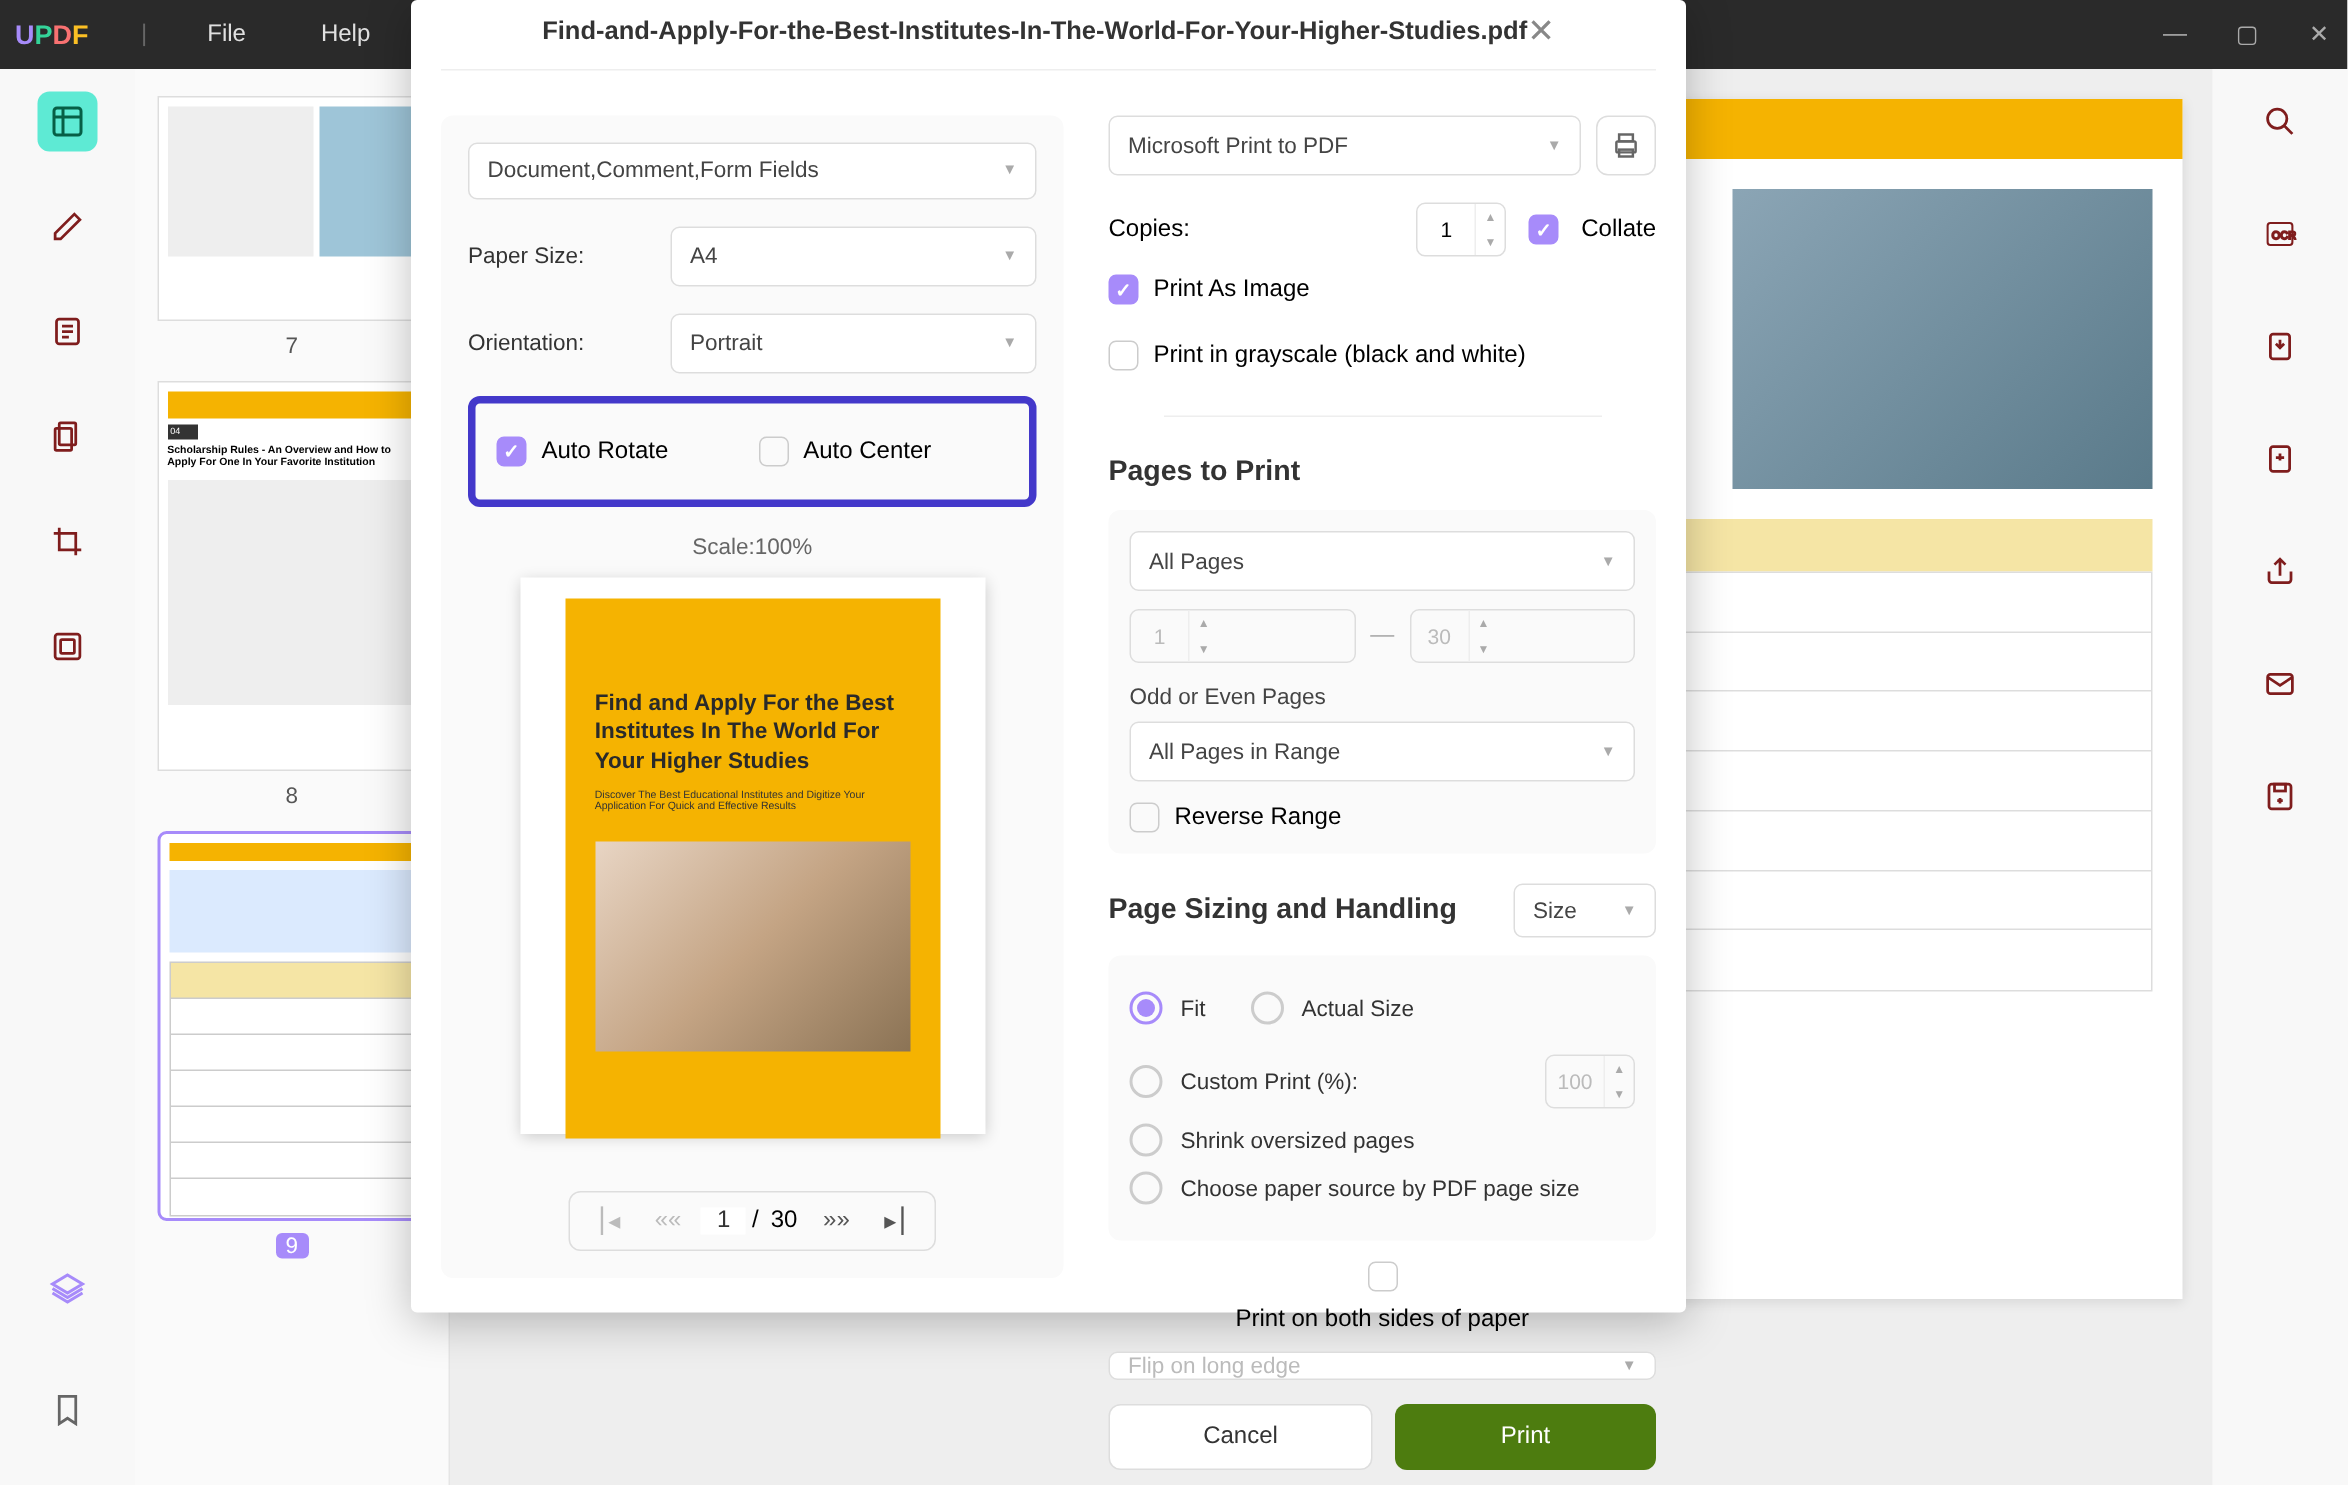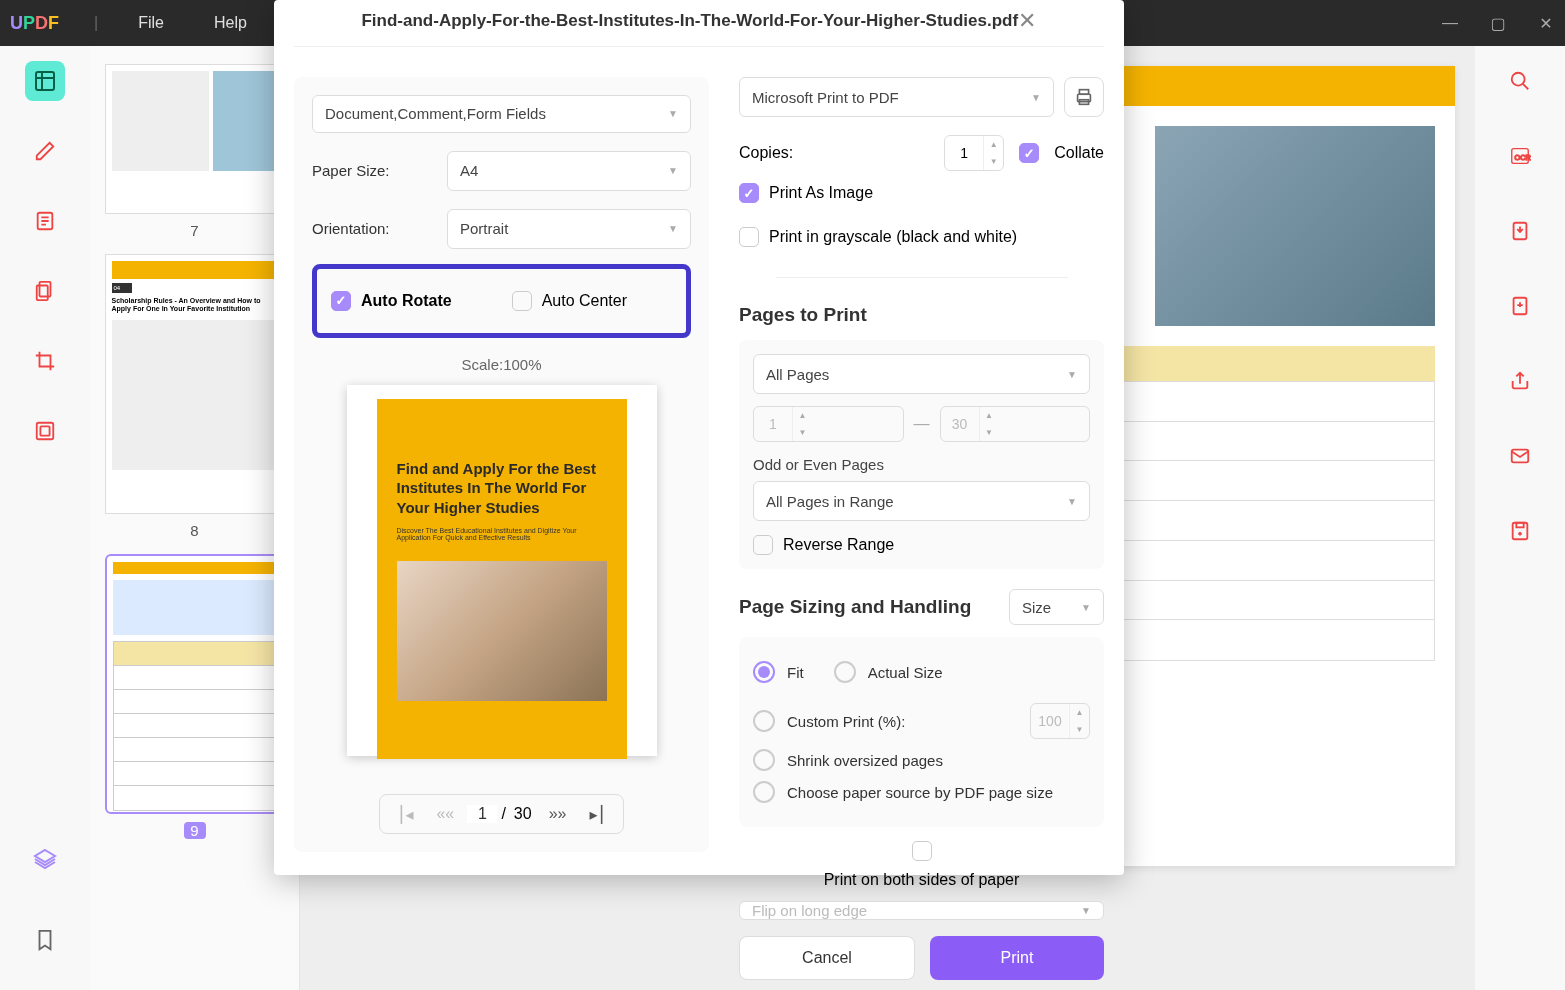--- a/index.html
+++ b/index.html
@@ -9,21 +9,21 @@
     .menubar { height: 46px; background: #2a2a2a; color: #e0e0e0; display: flex; align-items: center; padding: 0 10px; }
     .logo { font-weight: bold; font-size: 18px; margin-right: 20px; }
     .logo .u { color: #a78bfa; } .logo .p { color: #34d399; } .logo .d { color: #f87171; } .logo .f { color: #fbbf24; }
     .menu-sep { color: #666; margin: 0 15px; }
     .menu-item { margin: 0 25px; cursor: pointer; font-size: 16px; }
     .win-controls { margin-left: auto; display: flex; gap: 30px; color: #aaa; }
     .win-btn { width: 18px; height: 18px; cursor: pointer; display: flex; align-items: center; justify-content: center; }
 
     
     .left-tools { position: absolute; left: 0; top: 46px; width: 90px; height: calc(100% - 46px); background: #f8f8f8; display: flex; flex-direction: column; align-items: center; padding-top: 15px; gap: 30px; }
-    .tool-icon { width: 40px; height: 40px; display: flex; align-items: center; justify-content: center; color: #ef4444; border-radius: 8px; cursor: pointer; }
+    .tool-icon { width: 40px; height: 40px; display: flex; align-items: center; justify-content: center; color: #7f1d1d; border-radius: 8px; cursor: pointer; }
     .tool-icon.active { background: #5eead4; color: #065f46; }
     .tool-icon.bottom { margin-top: auto; margin-bottom: 20px; color: #a78bfa; }
 
     
     .thumb-panel { position: absolute; left: 90px; top: 46px; width: 210px; height: calc(100% - 46px); background: #fafafa; border-right: 1px solid #e5e5e5; overflow-y: auto; padding: 10px; }
     .thumb { width: 180px; margin: 8px auto; border: 1px solid #ddd; background: white; font-size: 7px; padding: 6px; }
     .thumb.active { border: 2px solid #a78bfa; border-radius: 6px; }
     .thumb-num { text-align: center; margin: 8px 0 15px; color: #555; font-size: 15px; }
     .thumb-num.active { background: #a78bfa; color: white; width: 22px; margin: 8px auto 15px; border-radius: 4px; }
 
@@ -96,21 +96,21 @@
     .radio.selected { border-color: #a78bfa; }
     .radio.selected::after { content: ""; width: 12px; height: 12px; background: #a78bfa; border-radius: 50%; }
 
     .sizing-box { background: #fafafa; border-radius: 8px; padding: 14px; margin-top: 12px; }
     .radio-row { display: flex; align-items: center; gap: 12px; margin: 10px 0; font-size: 15px; color: #333; }
     .radio-grid { display: flex; gap: 30px; }
 
     .action-row { display: flex; gap: 15px; margin-top: 16px; }
     .btn { flex: 1; height: 44px; border-radius: 8px; display: flex; align-items: center; justify-content: center; font-size: 16px; cursor: pointer; }
     .btn-cancel { background: white; border: 1px solid #ddd; color: #333; }
-    .btn-print { background: #8b5cf6; color: white; border: none; }
+    .btn-print { background: #4d7c0f; color: white; border: none; }
 
     .disabled-select { color: #bbb; }
 
     svg { display: block; }
   </style>
 </head>
 <body>
 
 <div class="menubar">
   <span class="logo"><span class="u">U</span><span class="p">P</span><span class="d">D</span><span class="f">F</span></span>
@@ -295,21 +295,21 @@
 
       <div class="field-row">
         <div class="field-label">Orientation:</div>
         <div class="select field-select">
           <span>Portrait</span>
           <span class="arrow">▼</span>
         </div>
       </div>
 
       <div class="highlight-box">
-        <div class="checkbox-row" style="margin:0;font-weight:bold;">
+        <div class="checkbox-row" style="margin:0;">
           <div class="chk checked"></div>
           <span>Auto Rotate</span>
         </div>
         <div class="checkbox-row" style="margin:0;">
           <div class="chk"></div>
           <span>Auto Center</span>
         </div>
       </div>
 
       <div class="scale-label">Scale:100%</div>

